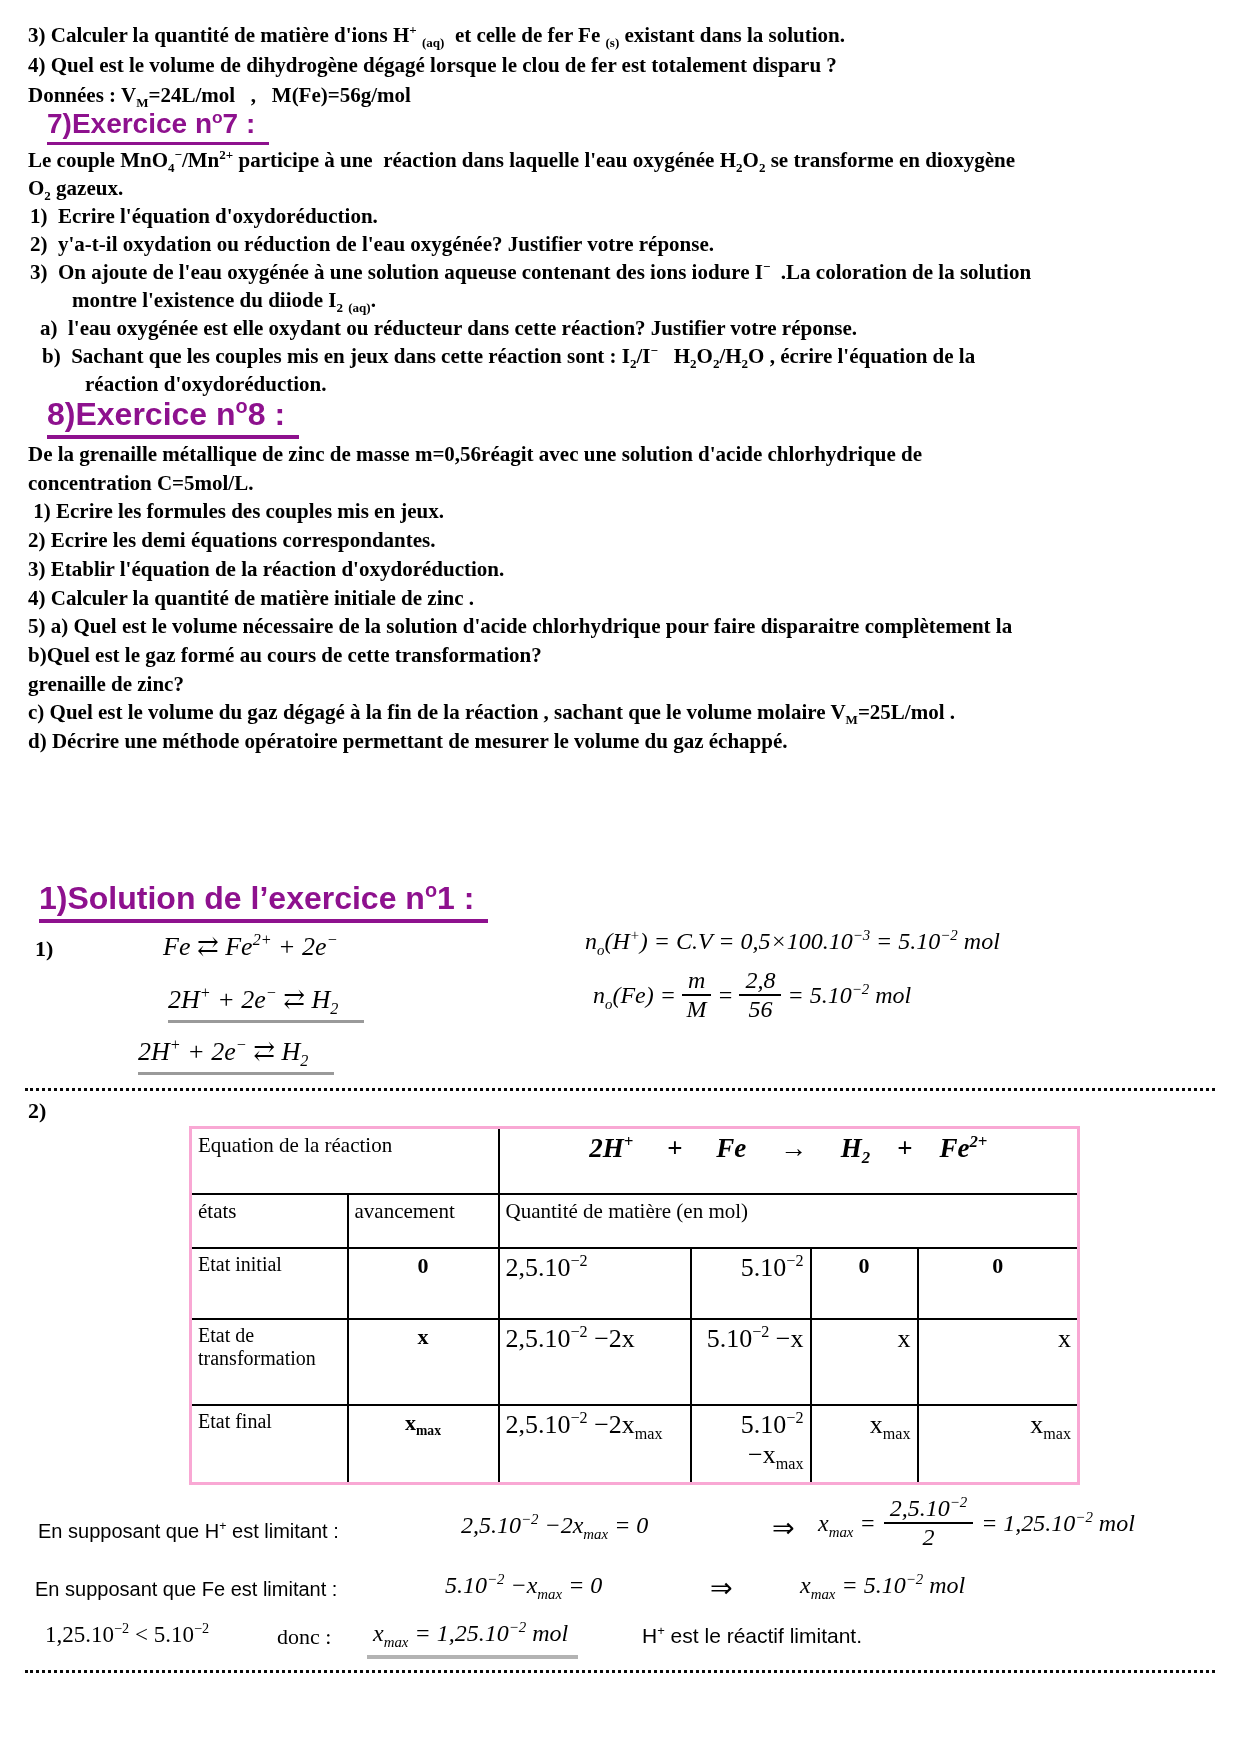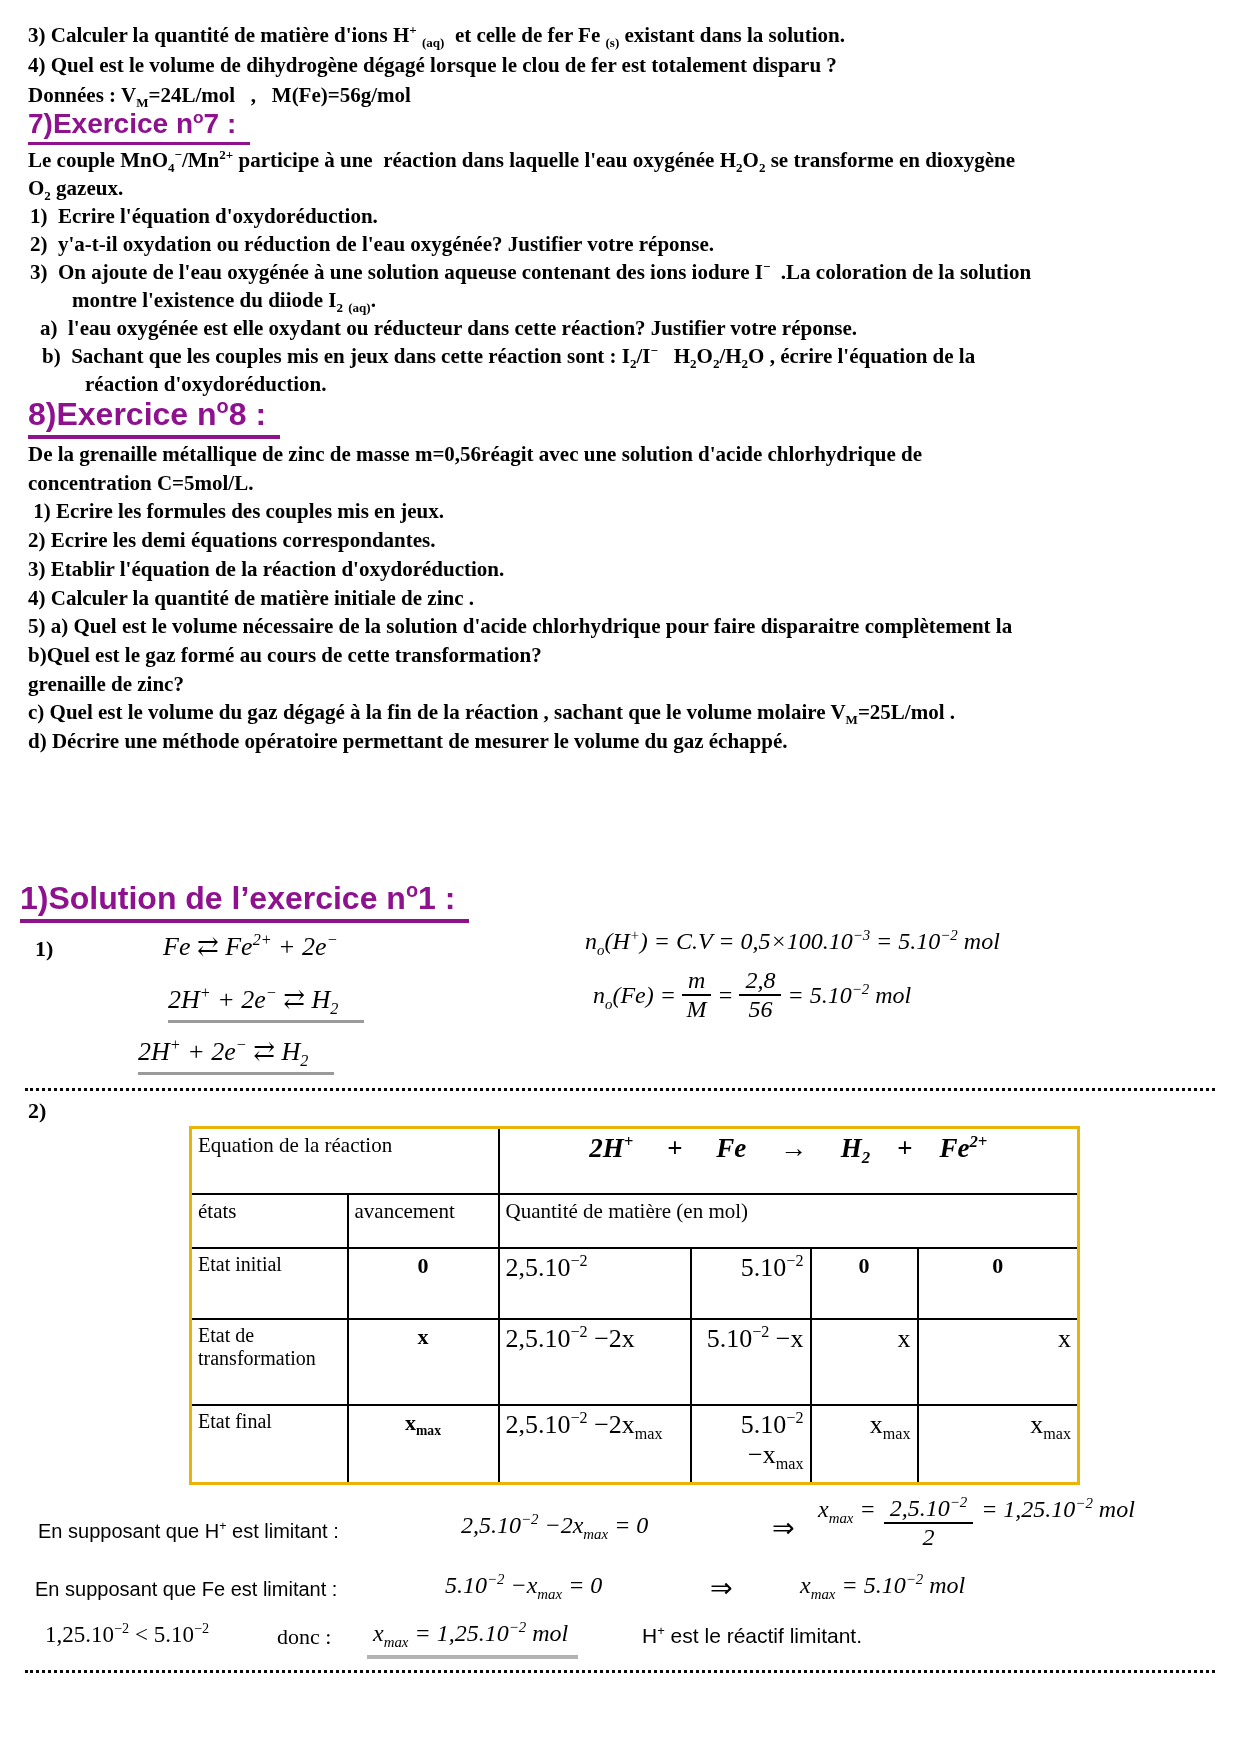--- a/index.html
+++ b/index.html
@@ -3,21 +3,21 @@
 <meta charset="utf-8">
 <style>
   html,body{margin:0;padding:0;background:#fff;}
   .page{position:relative;width:1222px;height:1754px;background:#ffffff;overflow:hidden;
         font-family:"Liberation Serif", serif;color:#000;}
   .line{white-space:pre;}
   .body-text{font-weight:bold;font-size:21px;line-height:28px;}
   .intro{position:absolute;left:28px;top:20px;line-height:30px;}
   .heading{position:absolute;font-family:"Liberation Sans", sans-serif;font-weight:bold;
            color:#8E118E;display:inline-block;}
-  .heading .hd{display:inline-block;border-bottom:4px solid #8E118E;padding:0 14px 2px 0;}
+  .heading .hd{display:inline-block;border-bottom:4px solid #8E118E;padding:0 14px 2px 0;margin-left:19px;}
   #h7{left:28px;top:108px;font-size:28px;}
   #h7 .hd{border-bottom-width:3px;}
   #h8{left:28px;top:396px;font-size:32px;}
   #hsol{left:20px;top:880px;font-size:32px;}
   .ex7{position:absolute;left:28px;top:146px;}
   .ex8{position:absolute;left:28px;top:440px;line-height:28.7px;}
   .math{font-family:"Liberation Serif","DejaVu Serif","DejaVu Sans",serif;font-style:italic;}
   .upright{font-style:normal;}
   sup,sub{font-size:62%;line-height:0;}
   sup{vertical-align:super;}
@@ -25,32 +25,32 @@
   .eq{position:absolute;font-size:26px;}
   .eq-underline{border-bottom:3px solid #9a9a9a;padding-bottom:5px;padding-right:26px;}
   .rcalc{position:absolute;font-size:24px;display:flex;align-items:center;gap:6px;}
   .frac{display:inline-flex;flex-direction:column;align-items:center;line-height:1.05;}
   .frac .num{border-bottom:2px solid #000;padding:0 6px 1px 6px;}
   .frac .den{padding-top:1px;}
   .dotted{position:absolute;left:25px;width:1190px;height:0;border-top:3px dotted #0a0a0a;}
   .plabel{position:absolute;font-weight:bold;font-size:22px;}
   table.avancement{position:absolute;left:189px;top:1126px;border-collapse:collapse;}
   table.avancement td{border:2px solid #000;vertical-align:top;padding:4px 6px;}
-  table.avancement{border:3px solid #eab308;}
+  table.avancement{border:3px solid #f9a8d4;}
   .cell-label{font-size:20px;}
   .cell-head{font-size:21px;}
   .cell-eq{font-size:27px;font-weight:bold;text-align:center;white-space:pre;}
   .cell-av{font-weight:bold;font-size:22px;text-align:center;font-style:normal;}
   .cell-qty{font-size:26px;font-style:normal;}
   .qty-left{text-align:left;padding-left:10px;}
   .qty-center{text-align:right;}
   .limit-label{font-family:"Liberation Sans", sans-serif;font-size:20px;position:absolute;}
   .limit-eq{position:absolute;font-size:24px;}
   .implies{position:absolute;font-size:27px;font-family:"DejaVu Sans",sans-serif;}
-  .result-flex{position:absolute;display:flex;gap:8px;font-size:24px;}
+  .result-flex{position:absolute;display:flex;align-items:center;gap:8px;font-size:24px;}
   .gray-underline{border-bottom:4px solid #b3b3b3;padding:0 10px 8px 6px;}
   .sans{font-family:"Liberation Sans", sans-serif;}
 </style>
 </head>
 <body>
 
 <div class="page">
 
   <div class="intro body-text">
     <div class="line">3) Calculer la quantité de matière d'ions H<sup>+</sup> <sub>(aq)</sub>  et celle de fer Fe <sub>(s)</sub> existant dans la solution.</div>

